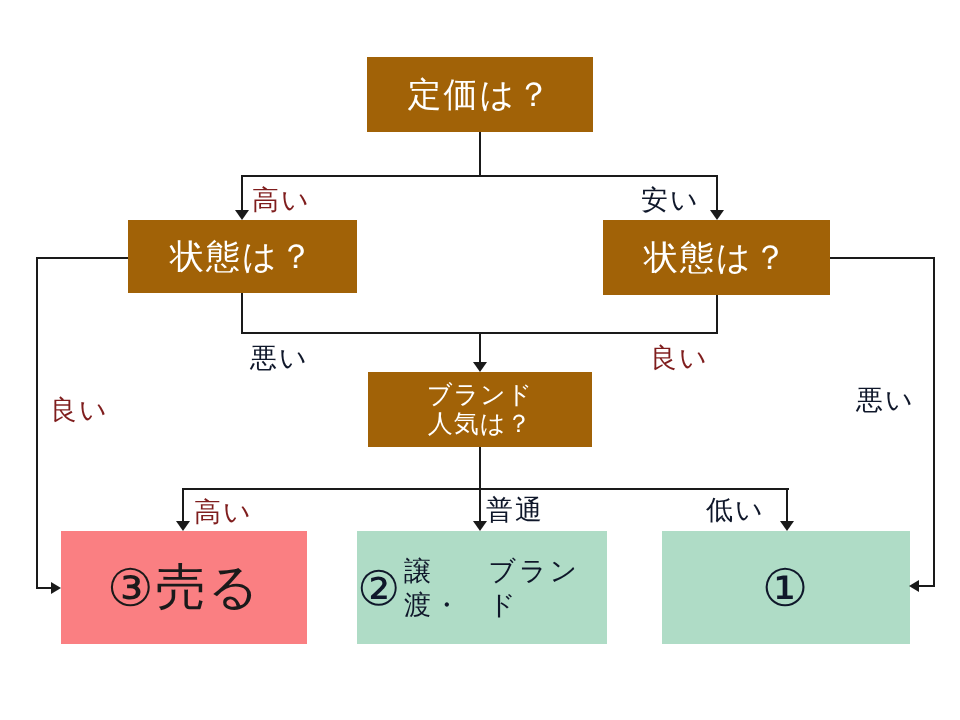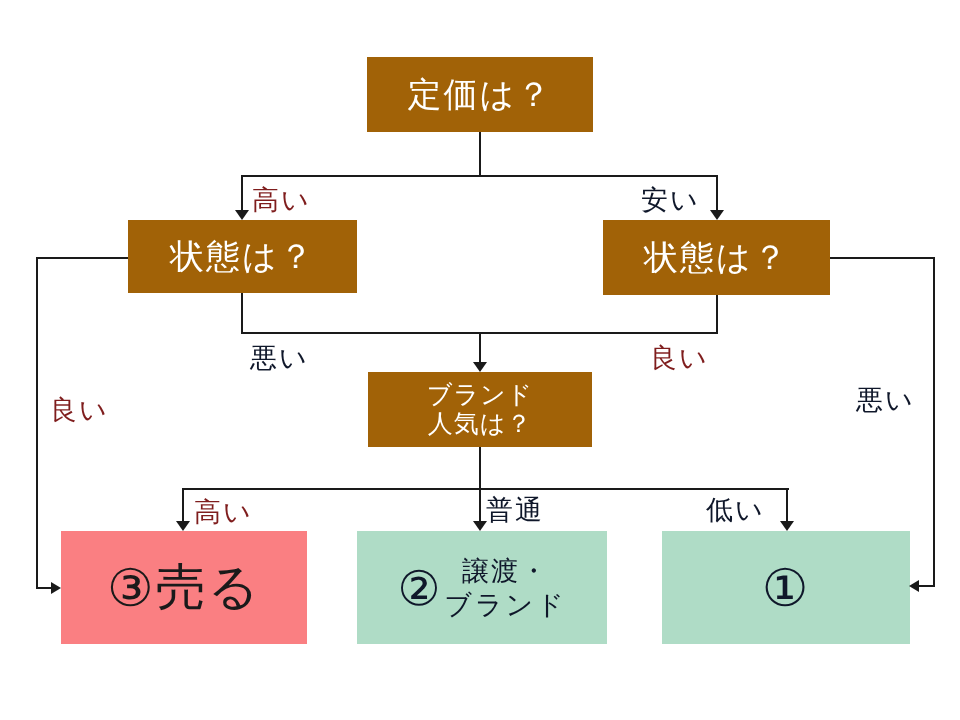--- a/index.html
+++ b/index.html
@@ -15,21 +15,21 @@
   }
   .qbox.small{font-size:25px;letter-spacing:1px;}
   
   .rbox{
     display:flex;align-items:center;justify-content:center;color:#1a1a1a;
     font-size:50px;letter-spacing:2px;
   }
   .rbox.red{background:#FA7F82;}
   .rbox.green{background:#AFDCC6;}
   .rbox .num{font-size:52px;}
-  .twoLine{display:flex;flex-direction:column;align-items:center;font-size:27px;line-height:1.25;margin-left:2px;}
+  .twoLine{display:flex;flex-direction:row;align-items:center;font-size:27px;line-height:1.25;margin-left:2px;}
   .twoLine .l2{letter-spacing:3px;}
   
   .line{background:#1a1a1a;}
   
   .elabel{font-size:27px;letter-spacing:2px;white-space:nowrap;}
   .pink{color:#7f1d1d;text-align:center;}
   .green{color:#0f172a;}
   
   .arr-down{width:0;height:0;border-left:7px solid transparent;border-right:7px solid transparent;border-top:10px solid #1a1a1a;}
   .arr-right{width:0;height:0;border-top:6px solid transparent;border-bottom:6px solid transparent;border-left:10px solid #1a1a1a;}

